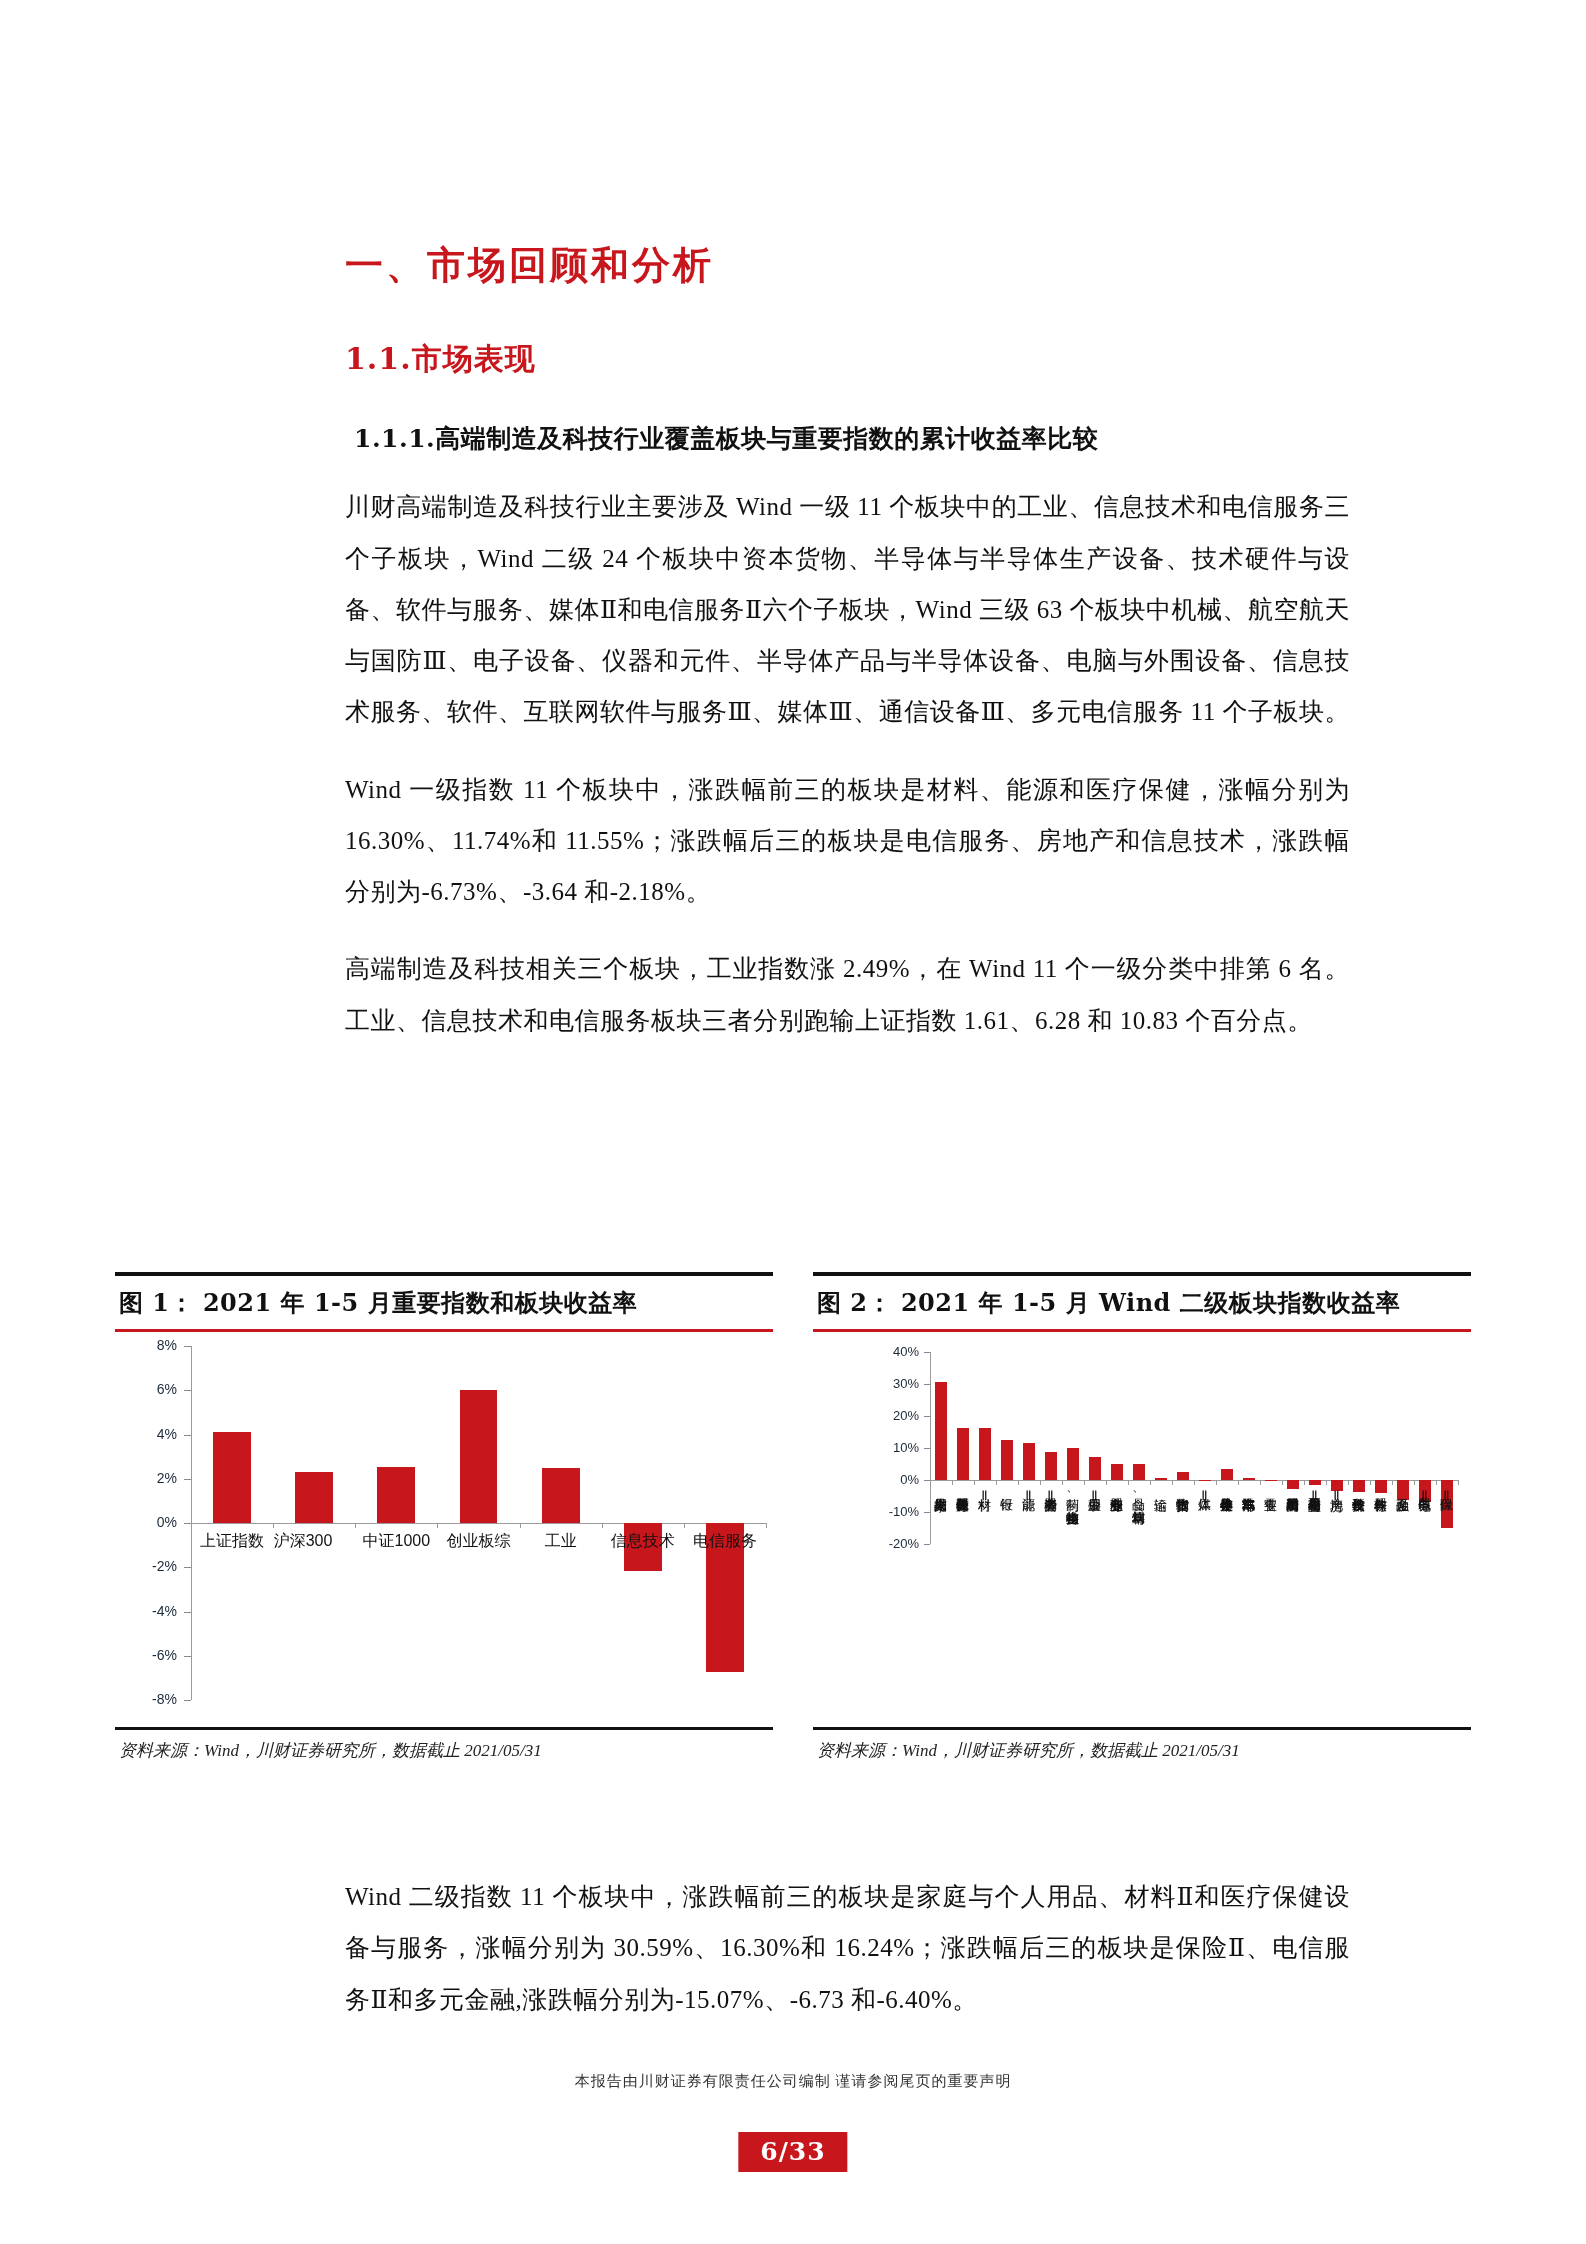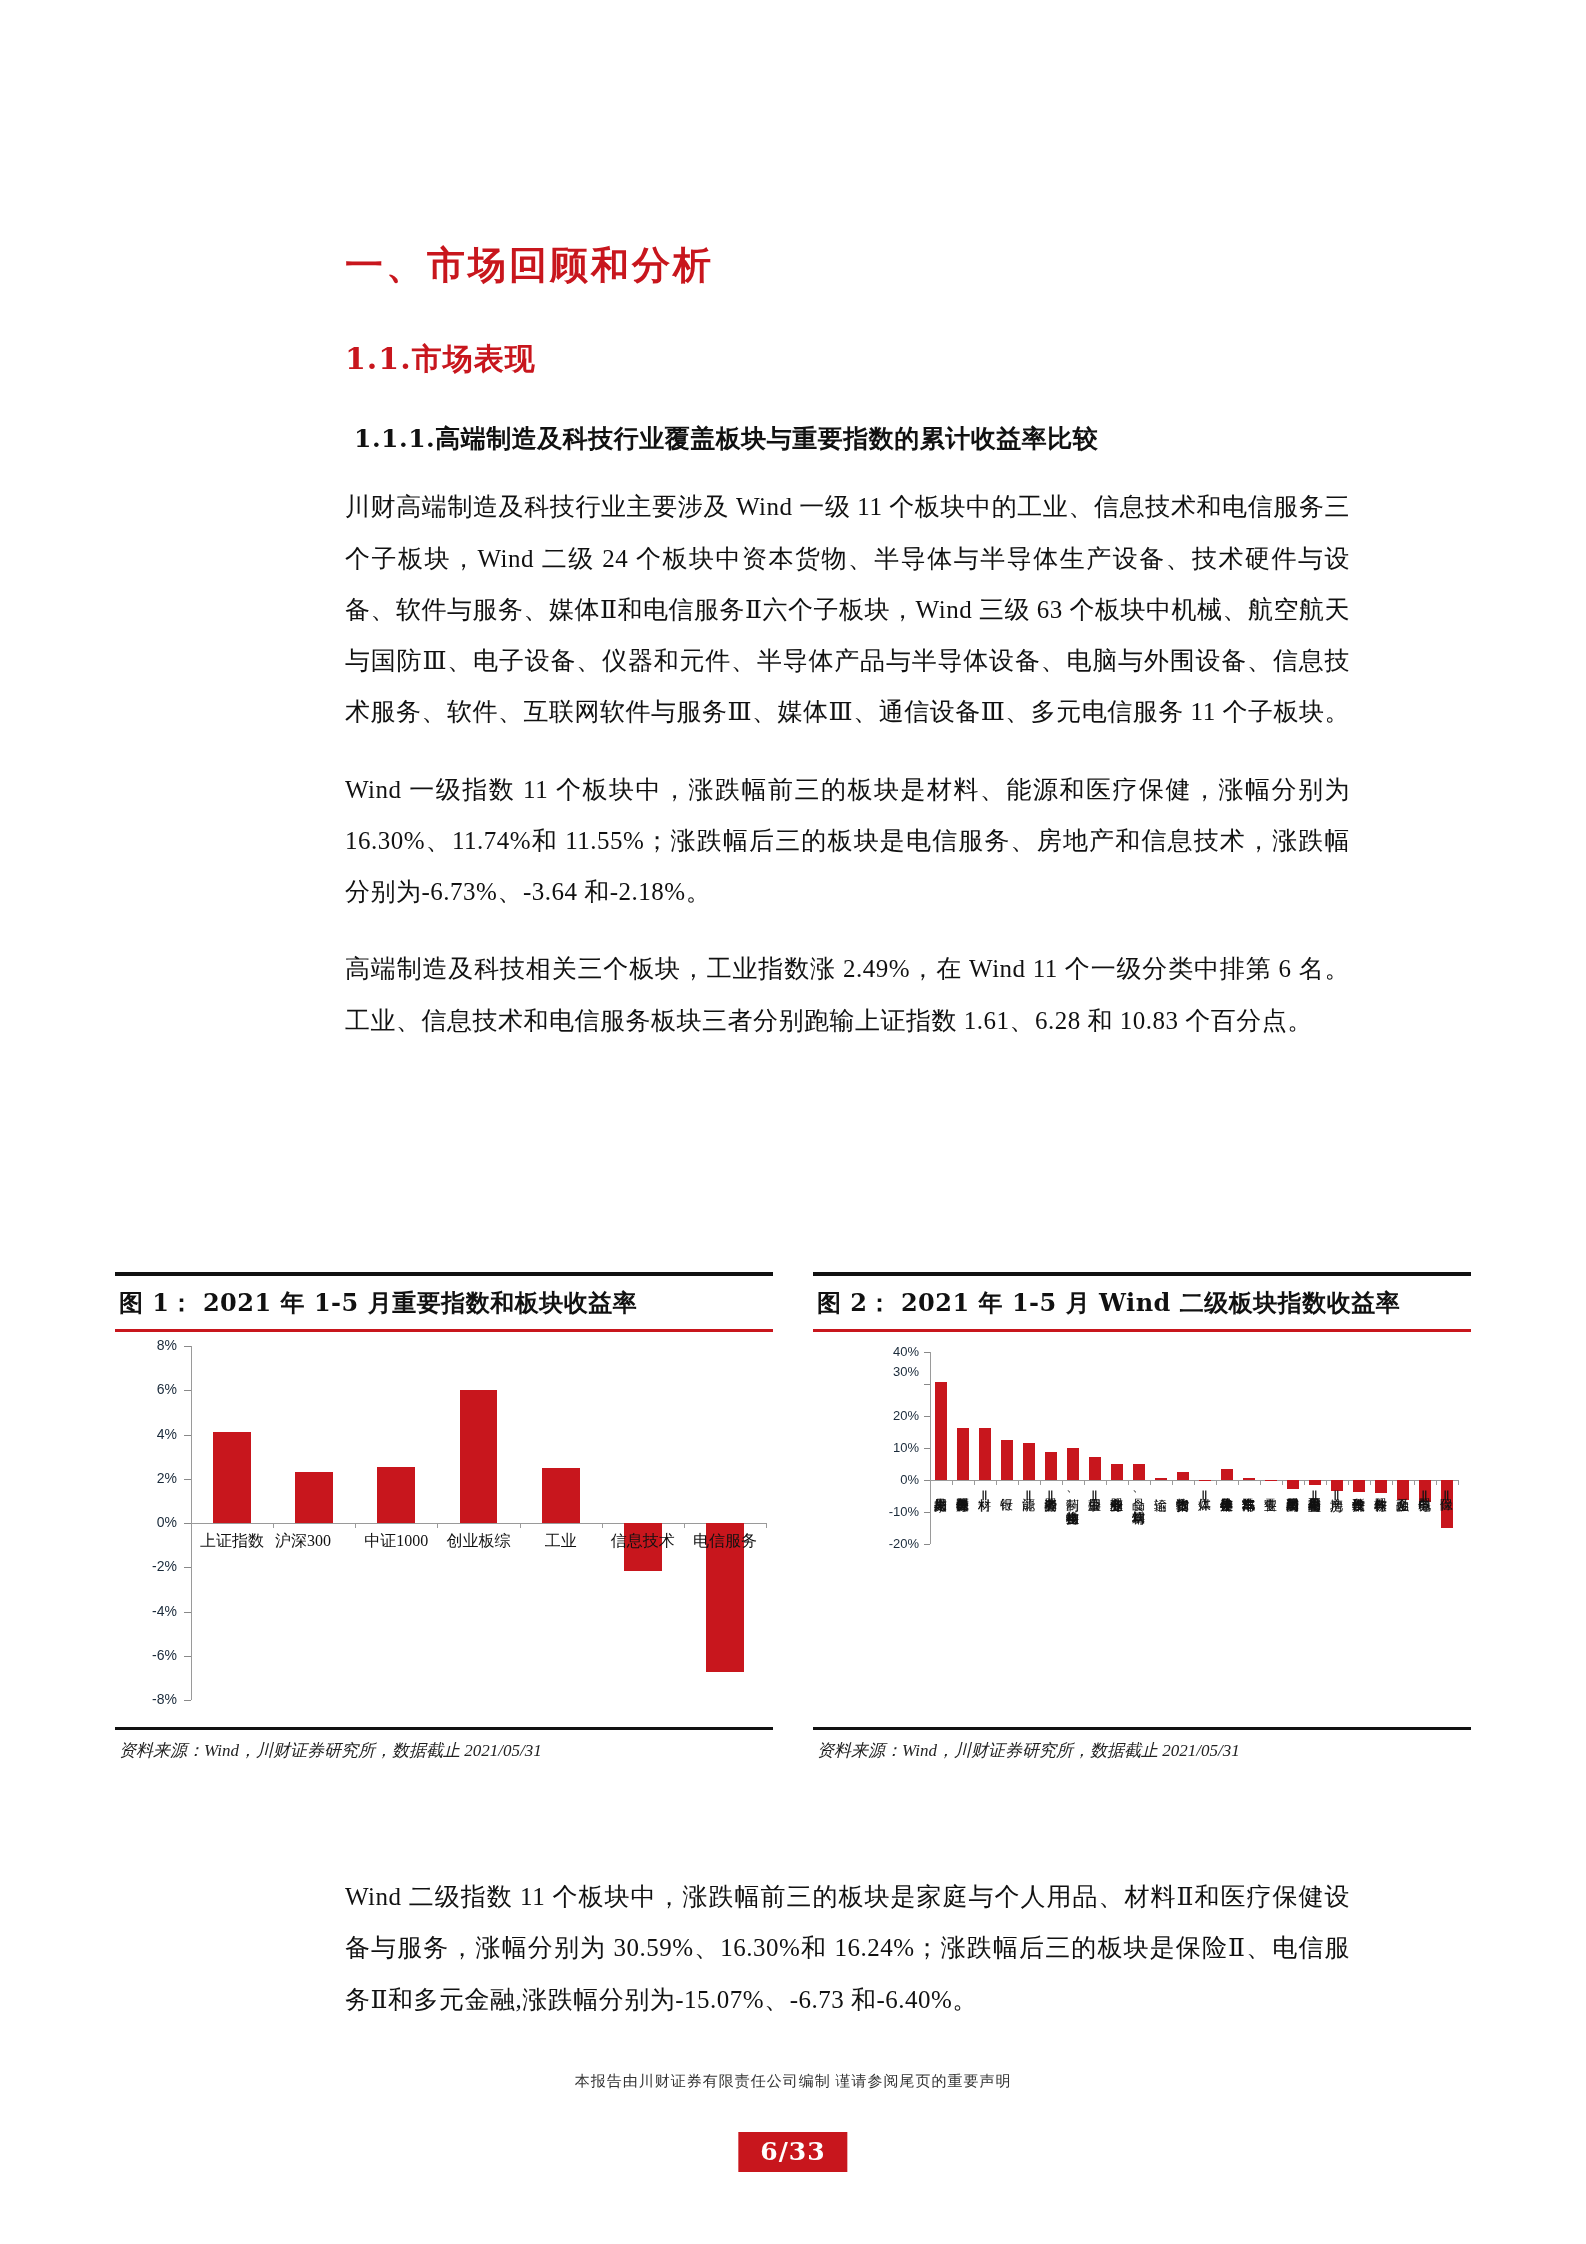--- a/index.html
+++ b/index.html
@@ -216,21 +216,21 @@
     background: #9a9a9a;
     left: 76px;
     width: 575px;
   }
   .c1-bar {
     position: absolute;
     background: #c8161d;
   }
   .c1-cat {
     position: absolute;
-    font-family: Liberation Serif, serif;
+    font-family: Liberation Sans, sans-serif;
     font-size: 16px;
     color: #111;
     text-align: center;
     white-space: nowrap;
   }
   .c1-gridtick {
     position: absolute;
     width: 1px;
     height: 5px;
     background: #9a9a9a;
@@ -395,21 +395,21 @@
     <div class="figure">
       <div class="fig-topline"></div>
       <div class="fig-title">图 2： 2021 年 1-5 月 Wind 二级板块指数收益率</div>
       <div class="fig-underline"></div>
       <div class="fig-plot">
         <div class="c2" id="chart2">
             <div class="c2-yaxis" style="top: 20px; height: 192px;"></div>
             <div class="c2-tick" style="top: 20px;"></div>
             <div class="c2-axis-label" style="left: 60px; top: 12px;">40%</div>
             <div class="c2-tick" style="top: 52px;"></div>
-            <div class="c2-axis-label" style="left: 60px; top: 32px;">30%</div>
+            <div class="c2-axis-label" style="left: 60px; top: 44px;">30%</div>
             <div class="c2-tick" style="top: 84px;"></div>
             <div class="c2-axis-label" style="left: 60px; top: 76px;">20%</div>
             <div class="c2-tick" style="top: 116px;"></div>
             <div class="c2-axis-label" style="left: 60px; top: 108px;">10%</div>
             <div class="c2-tick" style="top: 148px;"></div>
             <div class="c2-axis-label" style="left: 60px; top: 140px;">0%</div>
             <div class="c2-tick" style="top: 180px;"></div>
             <div class="c2-axis-label" style="left: 60px; top: 172px;">-10%</div>
             <div class="c2-tick" style="top: 212px;"></div>
             <div class="c2-axis-label" style="left: 60px; top: 204px;">-20%</div>

